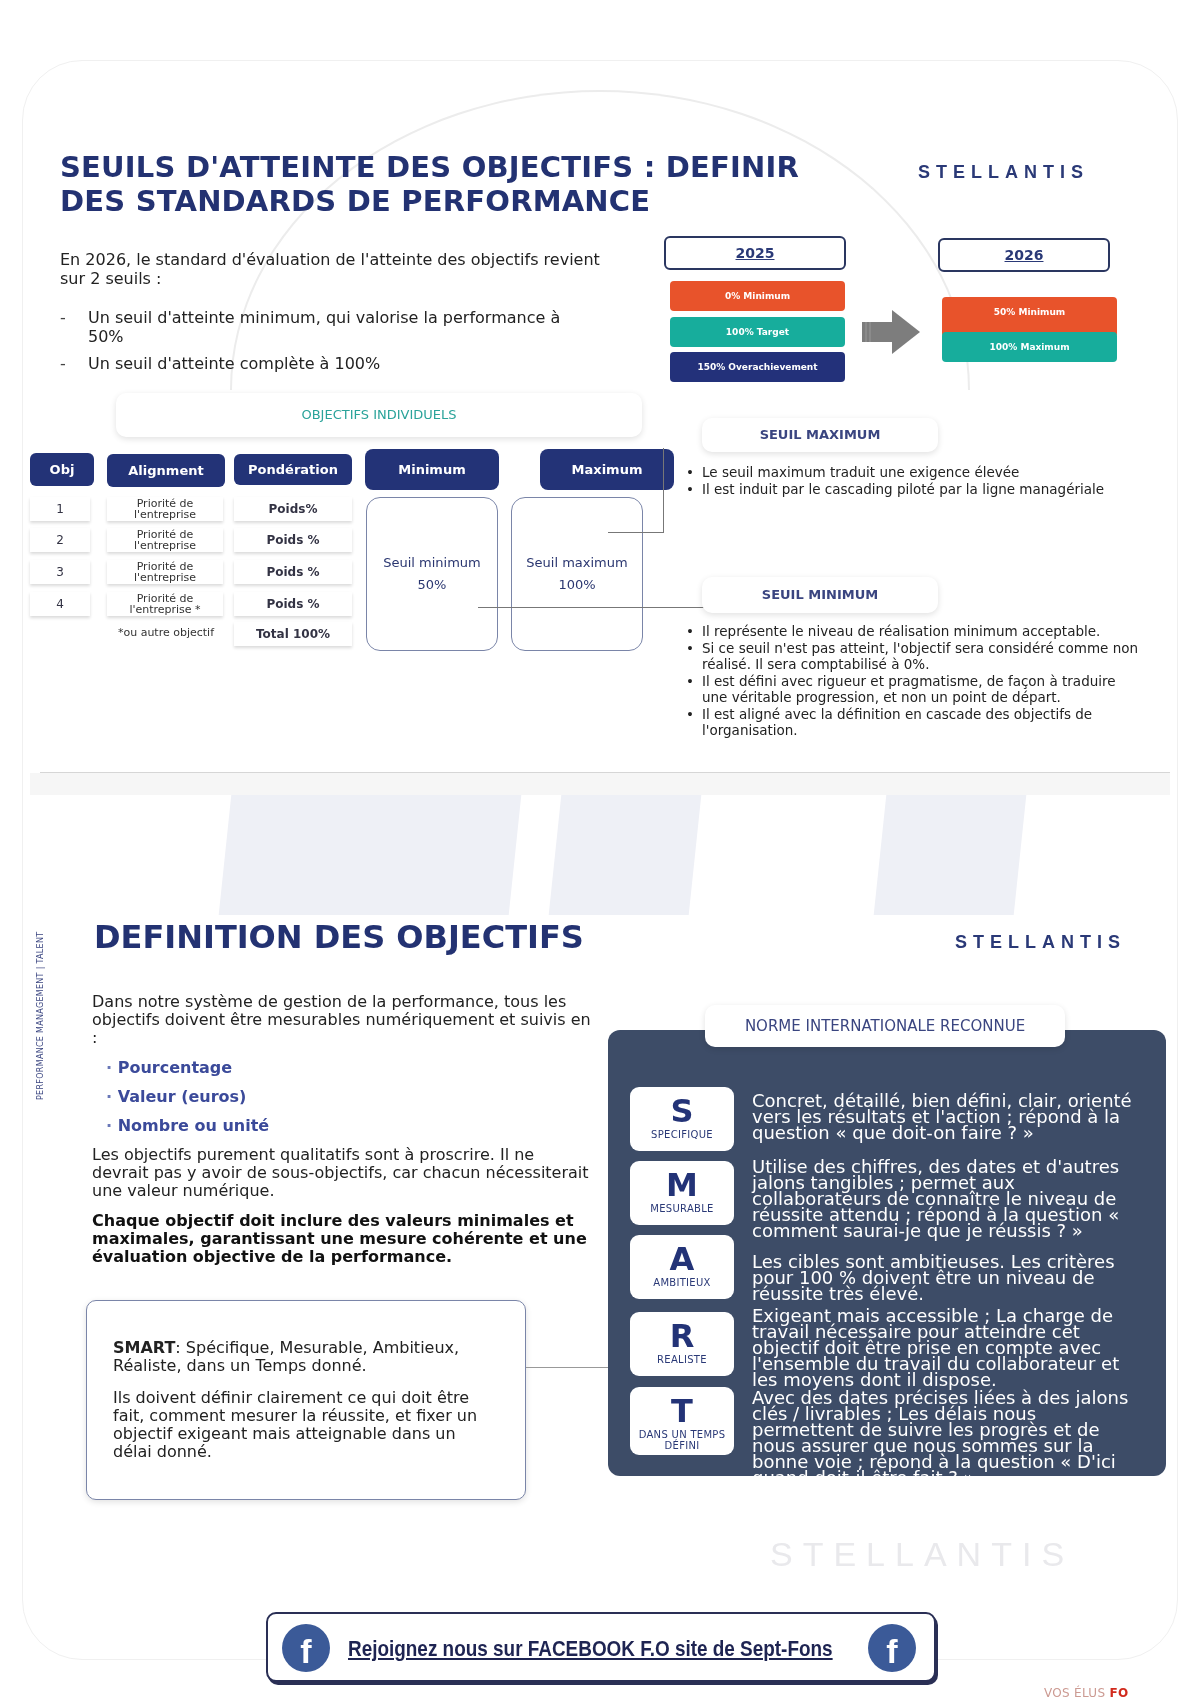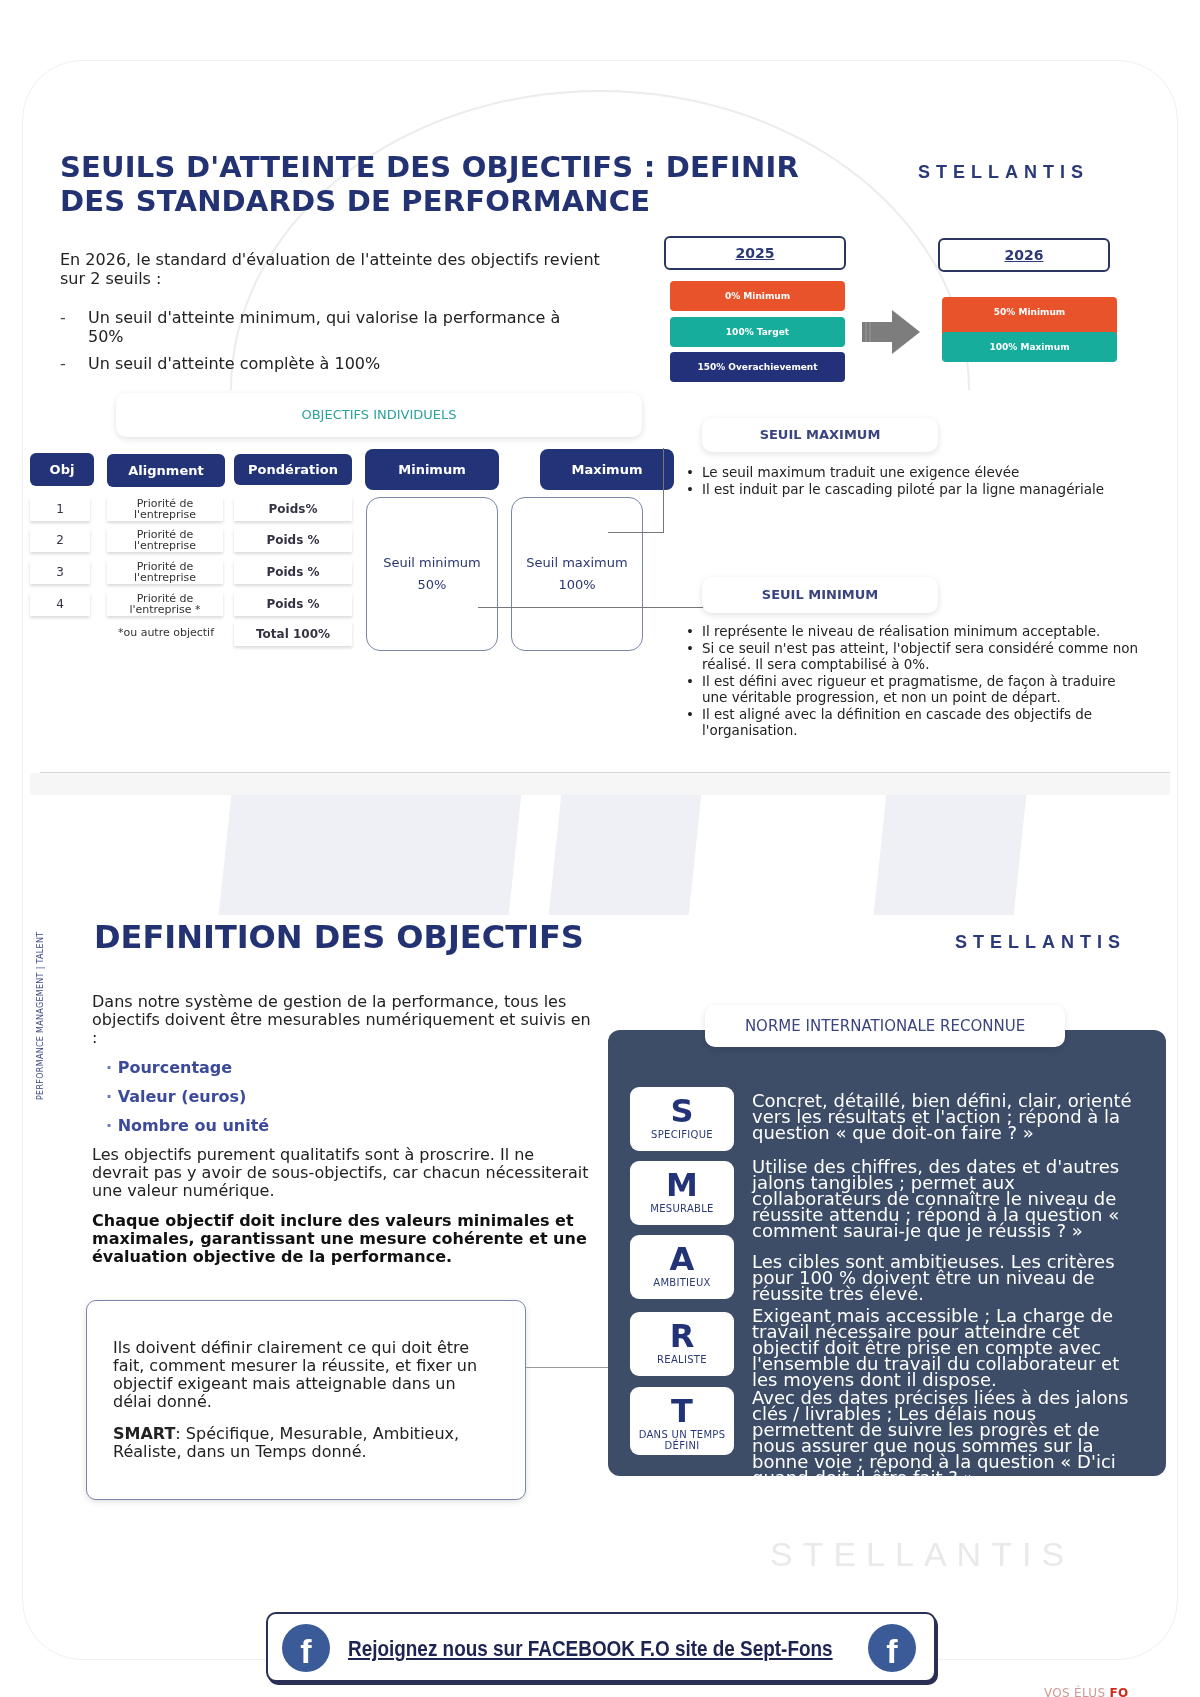--- a/index.html
+++ b/index.html
@@ -195,22 +195,22 @@
   <ul class="blue-bullets">
     <li>Pourcentage</li>
     <li>Valeur (euros)</li>
     <li>Nombre ou unité</li>
   </ul>
   <p>Les objectifs purement qualitatifs sont à proscrire. Il ne devrait pas y avoir de sous-objectifs, car chacun nécessiterait une valeur numérique.</p>
   <p class="bold-par">Chaque objectif doit inclure des valeurs minimales et maximales, garantissant une mesure cohérente et une évaluation objective de la performance.</p>
 </div>
 
 <div class="abs smart-box">
+  <p><b>SMART</b><span>: Spécifique, Mesurable, Ambitieux, Réaliste, dans un Temps donné.</span></p>
   <p>Ils doivent définir clairement ce qui doit être fait, comment mesurer la réussite, et fixer un objectif exigeant mais atteignable dans un délai donné.</p>
-  <p><b>SMART</b><span>: Spécifique, Mesurable, Ambitieux, Réaliste, dans un Temps donné.</span></p>
 </div>
 <div class="abs connector" style="left:526px;top:1367px;width:84px;height:1px;background:#999;"></div>
 
 <div class="abs norm-panel"></div>
 <div class="abs card-label norm-label">NORME INTERNATIONALE RECONNUE</div>
 
 <div class="abs letter-card" style="left:630px;top:1087px;">
   <div class="big">S</div>
   <div class="small">SPECIFIQUE</div>
 </div>

